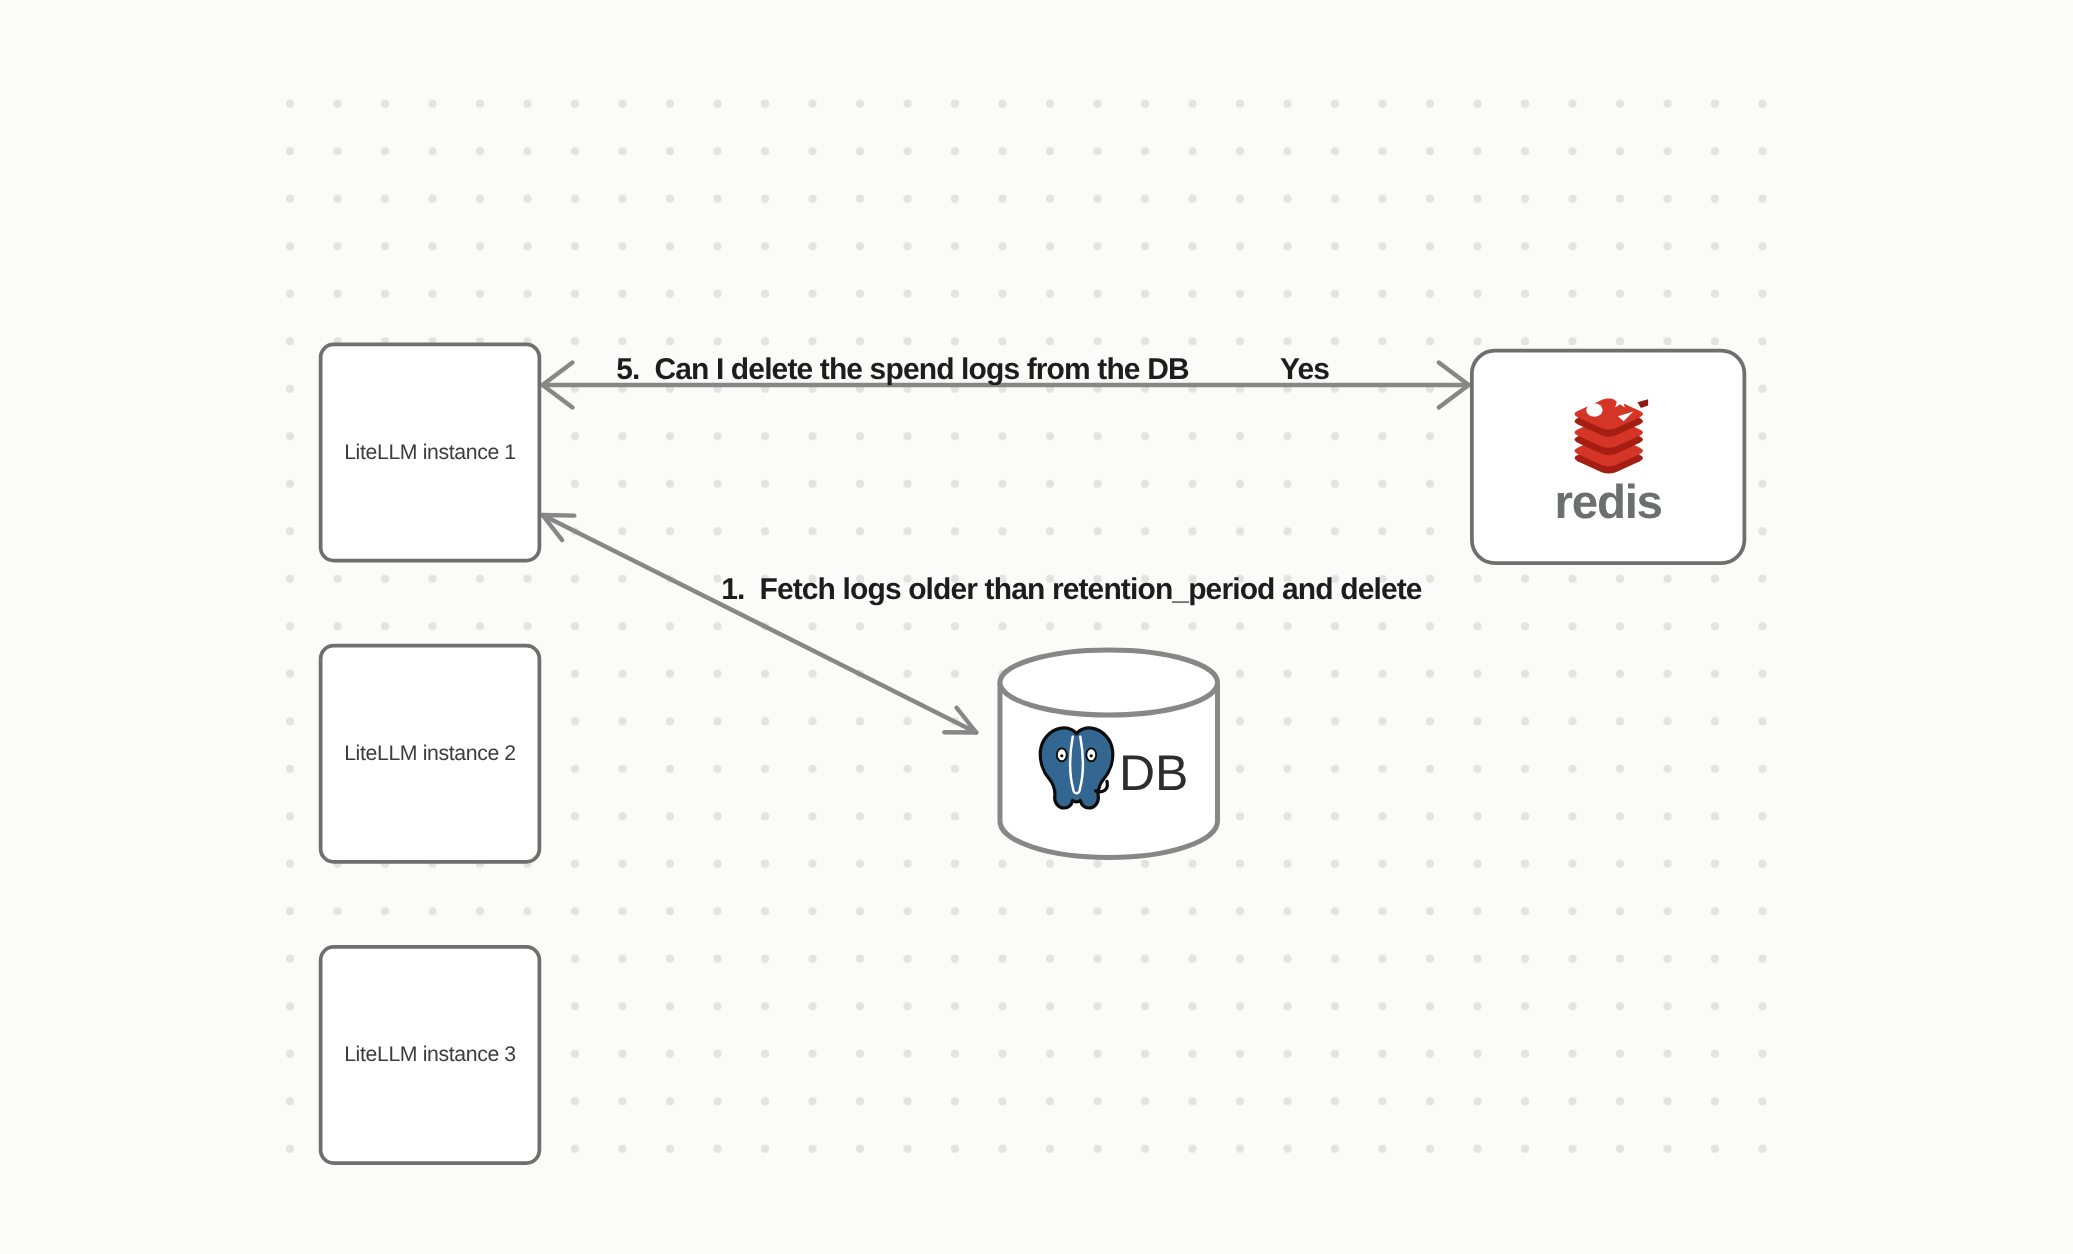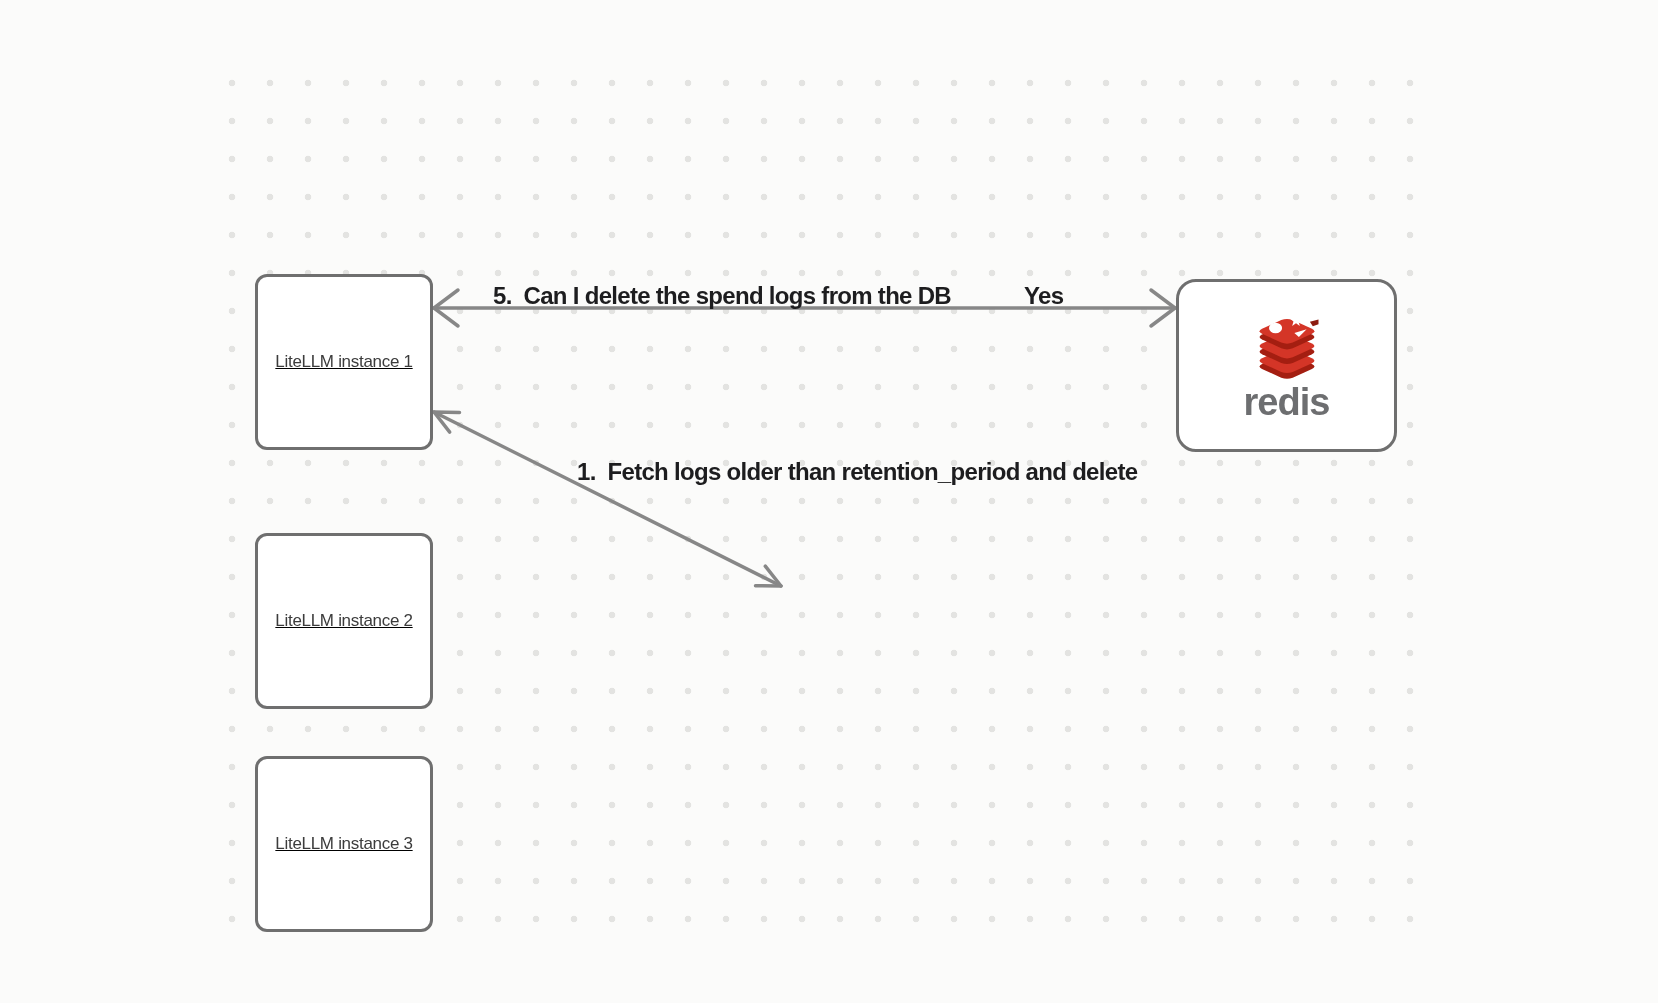--- a/index.html
+++ b/index.html
@@ -9,23 +9,23 @@
   .dots{position:absolute;left:213px;top:64px;width:1216px;height:875px;
         background-image:radial-gradient(circle,var(--grid-dot,#e3e3e1) 3.1px,transparent 3.6px);
         background-size:38px 38px;z-index:0;}
 
   .edges{position:absolute;left:0;top:0;z-index:1;}
   .edge line,.edge polyline{stroke:var(--arrow,#878787);stroke-width:3.5;fill:none;
         stroke-linecap:round;stroke-linejoin:round;}
 
   .box{position:absolute;left:255px;width:178px;height:176px;box-sizing:border-box;
        background:#fff;border:3px solid var(--node-border,#6f6f6f);border-radius:12px;
-       display:flex;align-items:center;justify-content:center;z-index:2;text-decoration:underline;}
+       display:flex;align-items:center;justify-content:center;z-index:2;}
   .box span{font-size:17px;letter-spacing:-0.3px;color:var(--box-text,#3c3c3c);white-space:pre;}
-  #box1{top:274px;} #box2{top:533px;} #box3{top:756px;}
+  #box1{top:274px;} #box2{top:515px;} #box3{top:756px;}
 
   .edge-label{position:absolute;z-index:3;font-weight:bold;font-size:24px;letter-spacing:-0.7px;
        color:var(--label-text,#1d1d1f);white-space:pre;}
   #lbl1{left:493px;top:282px;}
   #lblYes{left:1024px;top:282px;}
   #lbl2{left:577px;top:458px;}
 
   .redis-node{position:absolute;left:1176px;top:279px;width:221px;height:173px;box-sizing:border-box;
        background:#fff;border:3px solid var(--node-border,#6f6f6f);border-radius:20px;
        display:flex;flex-direction:column;align-items:center;justify-content:center;z-index:2;}
@@ -81,18 +81,40 @@
       <path d="M19.5,23 L43,12.2 Q50,9.5 57,12.2 L80.5,23 Q86.5,26 80.5,29 L57,39.8 Q50,42.5 43,39.8 L19.5,29 Q13.5,26 19.5,23 Z" fill="var(--redis-red,#d43527)"></path>
 
       <ellipse cx="36" cy="22" rx="8" ry="6.5" fill="#fff"></ellipse>
       <path d="M61,5 L62.9,10.3 L68.6,10.5 L64.1,14 L65.7,19.5 L61,16.3 L56.3,19.5 L57.9,14 L53.4,10.5 L59.1,10.3 Z" fill="#fff"></path>
       <path d="M59,28 L74,23.5 L64.5,33 Z" fill="#fff"></path>
       <path d="M78,14.5 L88.5,11.5 L88.5,17.5 L81.5,20 Z" fill="var(--redis-notch,#8c1c10)"></path>
     </svg>
     <div class="redis-word">redis</div>
   </div>
 
+  <div class="db-node">
+    <svg class="cyl" width="180" height="174" viewBox="0 0 180 174">
+      <path d="M3 30 L3 141 C3 157 42 170 90 170 C138 170 177 157 177 141 L177 30" fill="#ffffff" stroke="var(--arrow,#878787)" stroke-width="4"></path>
+      <ellipse cx="90" cy="30" rx="87" ry="26" fill="#ffffff" stroke="var(--arrow,#878787)" stroke-width="4"></ellipse>
+    </svg>
+    <div class="db-content">
+      <svg width="76" height="76" viewBox="0 0 100 100">
+        <g stroke="#0d0d0d" stroke-width="3.4" stroke-linejoin="round" stroke-linecap="round">
+          <path d="M50 12 C47 7 40 5 34 6 C22 8 13 18 12 30 C11 41 15 52 21 59 C26 65 28 72 27 79 C27 85 31 90 37 90 C42 90 45 86 46 82 C48 84 52 84 54 82 C55 86 58 90 63 90 C69 90 73 85 73 79 C72 72 74 65 79 59 C85 52 89 41 88 30 C87 18 78 8 66 6 C60 5 53 7 50 12 Z" fill="var(--postgres-blue,#336791)"></path>
+          <path d="M70 72 C79 75 84 70 82 62" fill="none"></path>
+        </g>
+        <path d="M46 15 C42.5 34 42.5 55 46.5 70 M54 15 C57.5 34 57.5 55 53.5 70 M46.5 70 C47 76 53 76 53.5 70" fill="none" stroke="#ffffff" stroke-width="2.6" stroke-linecap="round"></path>
+        <g stroke="#0d0d0d" stroke-width="2">
+          <ellipse cx="34.5" cy="34" rx="5.2" ry="6.8" fill="#ffffff"></ellipse>
+          <ellipse cx="65.5" cy="34" rx="5.2" ry="6.8" fill="#ffffff"></ellipse>
+        </g>
+        <circle cx="34.5" cy="35" r="1.7" fill="#0d0d0d"></circle>
+        <circle cx="65.5" cy="35" r="1.7" fill="#0d0d0d"></circle>
+      </svg>
+      <span class="db-label">DB</span>
+    </div>
+  </div>
 
   <div class="edge-label" id="lbl1">5.  Can I delete the spend logs from the DB</div>
   <div class="edge-label" id="lblYes">Yes</div>
   <div class="edge-label" id="lbl2">1.  Fetch logs older than retention_period and delete</div>
 
 </div>
 
 </body></html>

